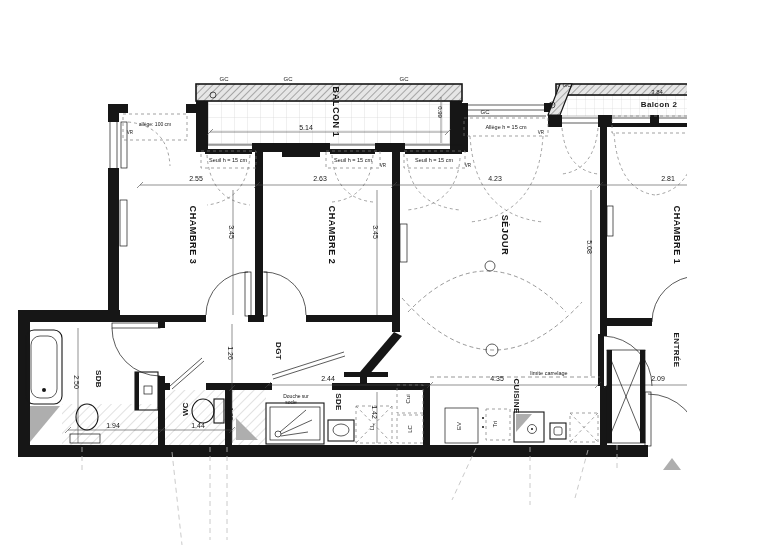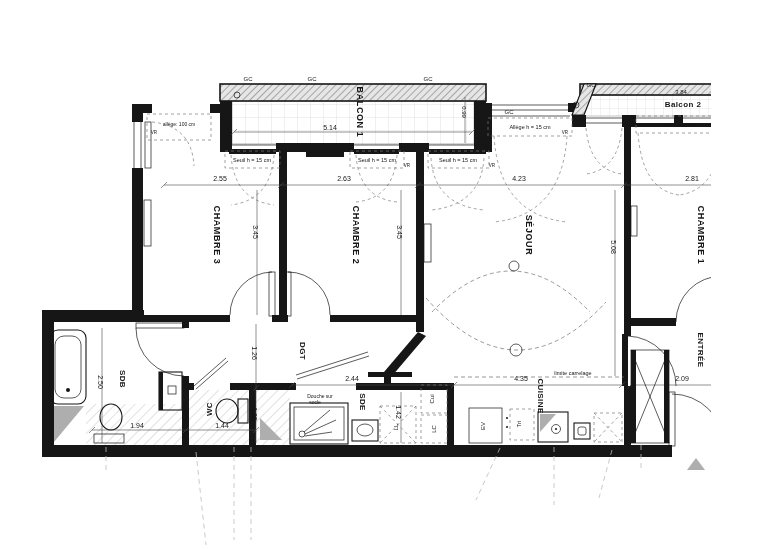--- a/index.html
+++ b/index.html
@@ -1,16 +1,16 @@
 <!DOCTYPE html>
 <html><head>
 <meta charset="utf-8">
 <style>
   html,body{margin:0;padding:0;background:#fff;}
-  .stage{width:687px;height:549px;position:relative;background:#fff;overflow:hidden;margin-left:24px;}
+  .stage{width:687px;height:549px;position:relative;background:#fff;overflow:hidden;}
   text{font-family:"Liberation Sans","DejaVu Sans",sans-serif;fill:#161616;}
   .room{font-size:9px;font-weight:700;letter-spacing:.6px;}
   .room2{font-size:8px;font-weight:700;letter-spacing:.4px;}
   .dim{font-size:7px;font-weight:400;}
   .dim6{font-size:6px;}
   .ann{font-size:5.5px;}
   .ann5{font-size:5px;}
   .vr{font-size:4.5px;}
   .fx{font-size:6px;font-weight:400;}
   .w{fill:#161616;stroke:none;}

